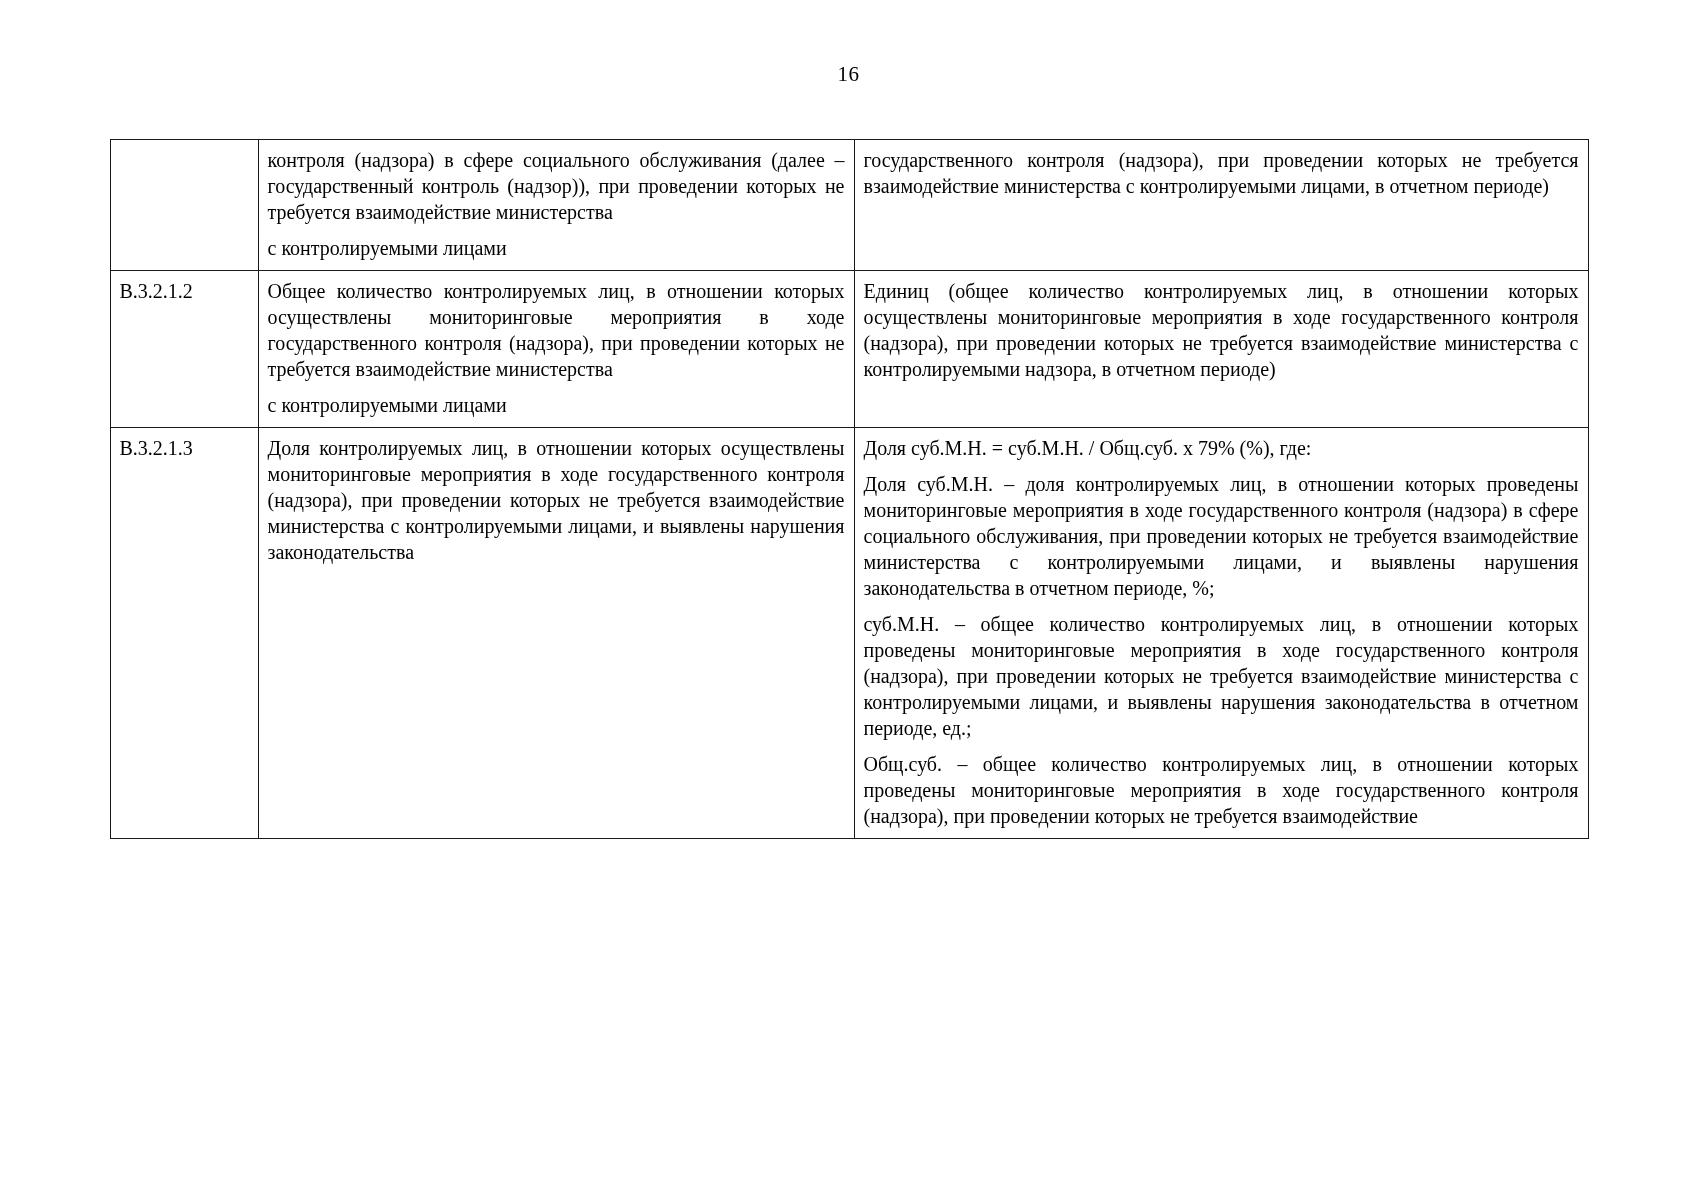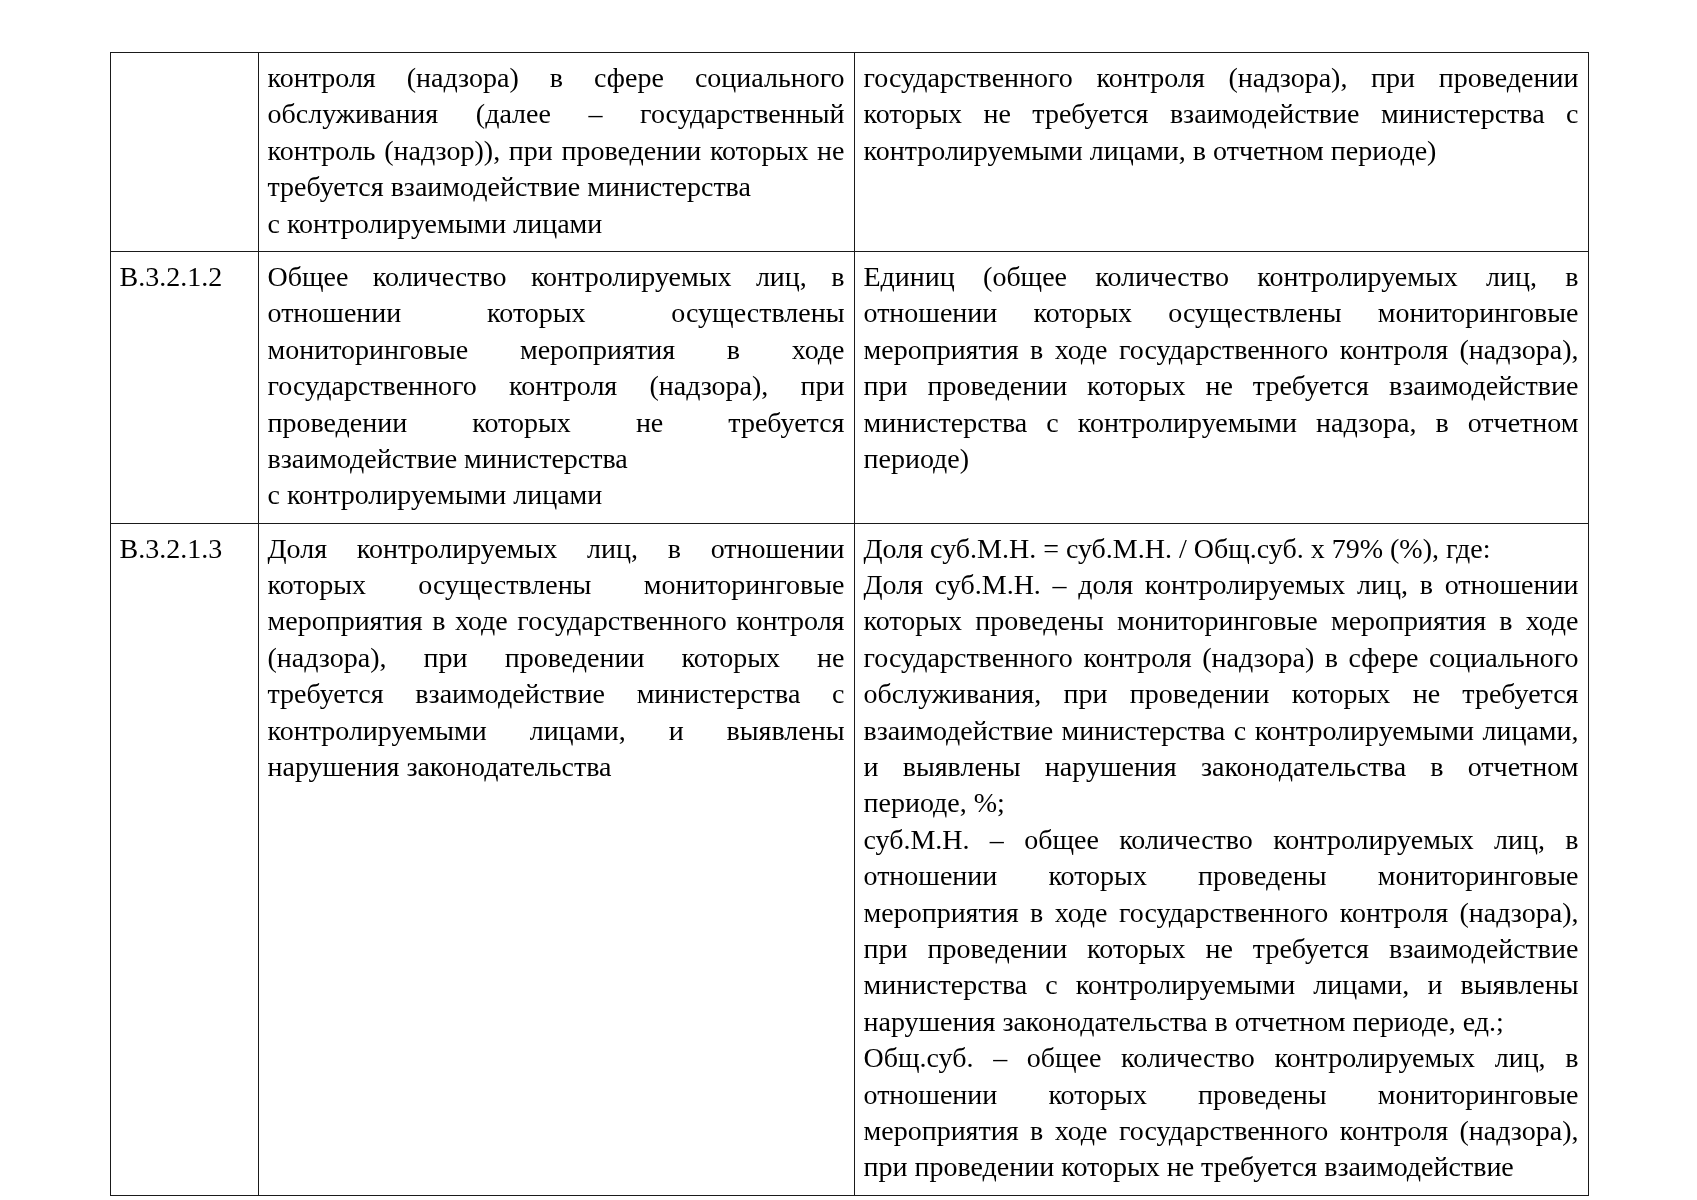--- a/index.html
+++ b/index.html
@@ -34,52 +34,53 @@
   }
   table.doc-table {
     border-collapse: collapse;
     width: 100%;
     table-layout: fixed;
   }
   table.doc-table td {
     border: 1.5px solid #1a1a1a;
     vertical-align: top;
     padding: 7px 9px 9px 9px;
-    font-size: 28px;
+    font-size: 20px;
     line-height: 1.30;
     text-align: justify;
     text-justify: inter-word;
     hyphens: none;
   }
   col.c-code { width: 148px; }
   col.c-name { width: 596px; }
   col.c-desc { width: 734px; }
 
   td.code-cell {
     text-align: center;
     padding-top: 7px;
     white-space: nowrap;
   }
   .para {
     margin: 0;
     text-align: justify;
     text-justify: inter-word;
   }
   .para + .para {
-    margin-top: 0;
+    margin-top: 10px;
   }
   .nojust {
     text-align: left;
   }
 </style>
 </head>
 <body>
 
 <div class="page">
 
+  <div class="page-number">16</div>
 
   <div class="table-wrap">
     <table class="doc-table">
       <colgroup>
         <col class="c-code">
         <col class="c-name">
         <col class="c-desc">
       </colgroup>
       <tbody>
         <tr>

